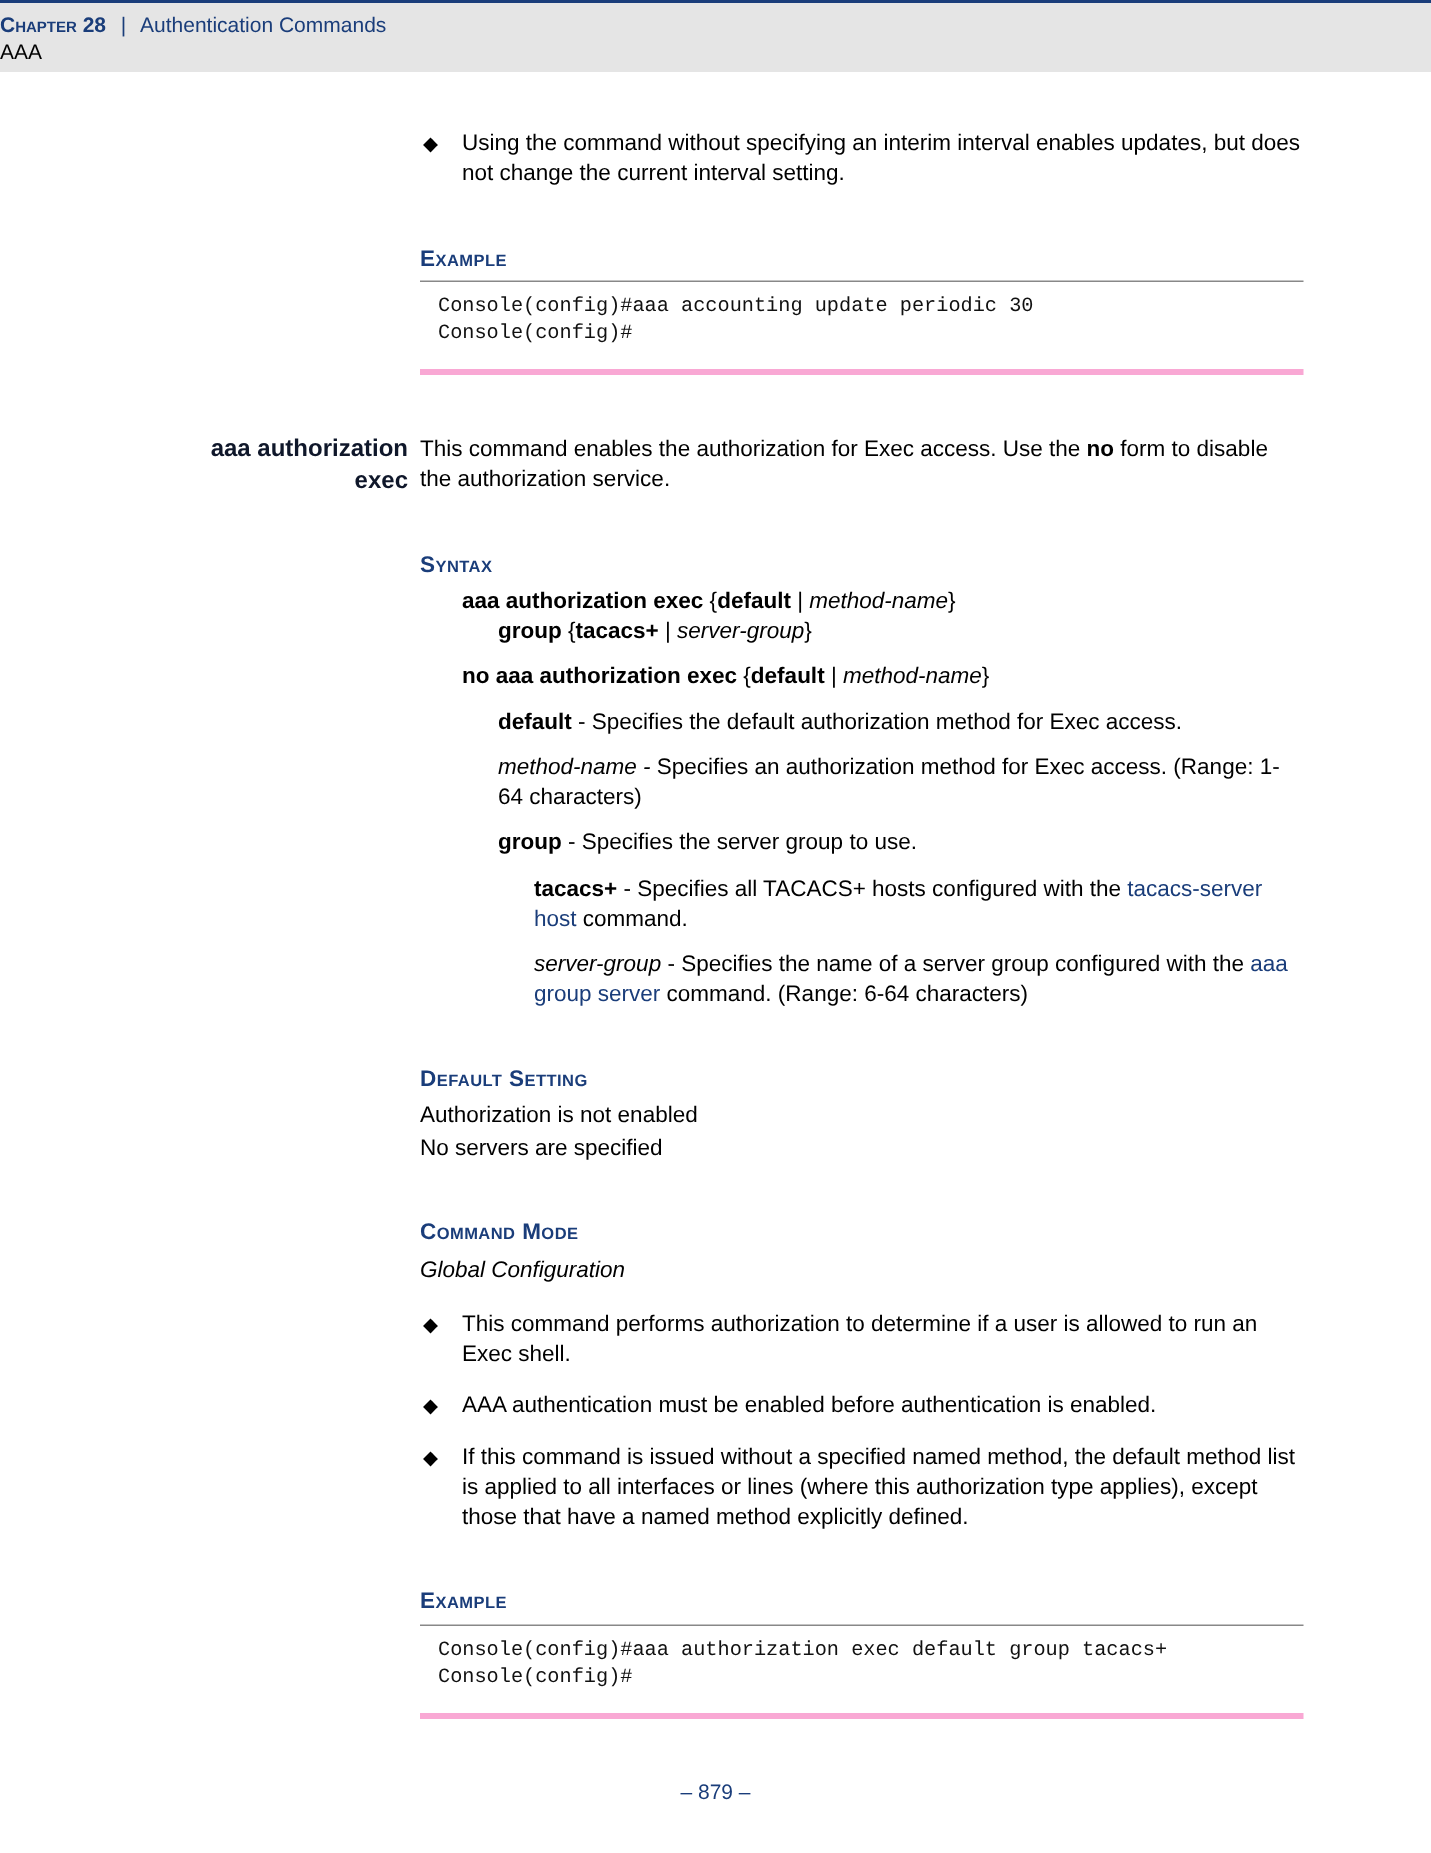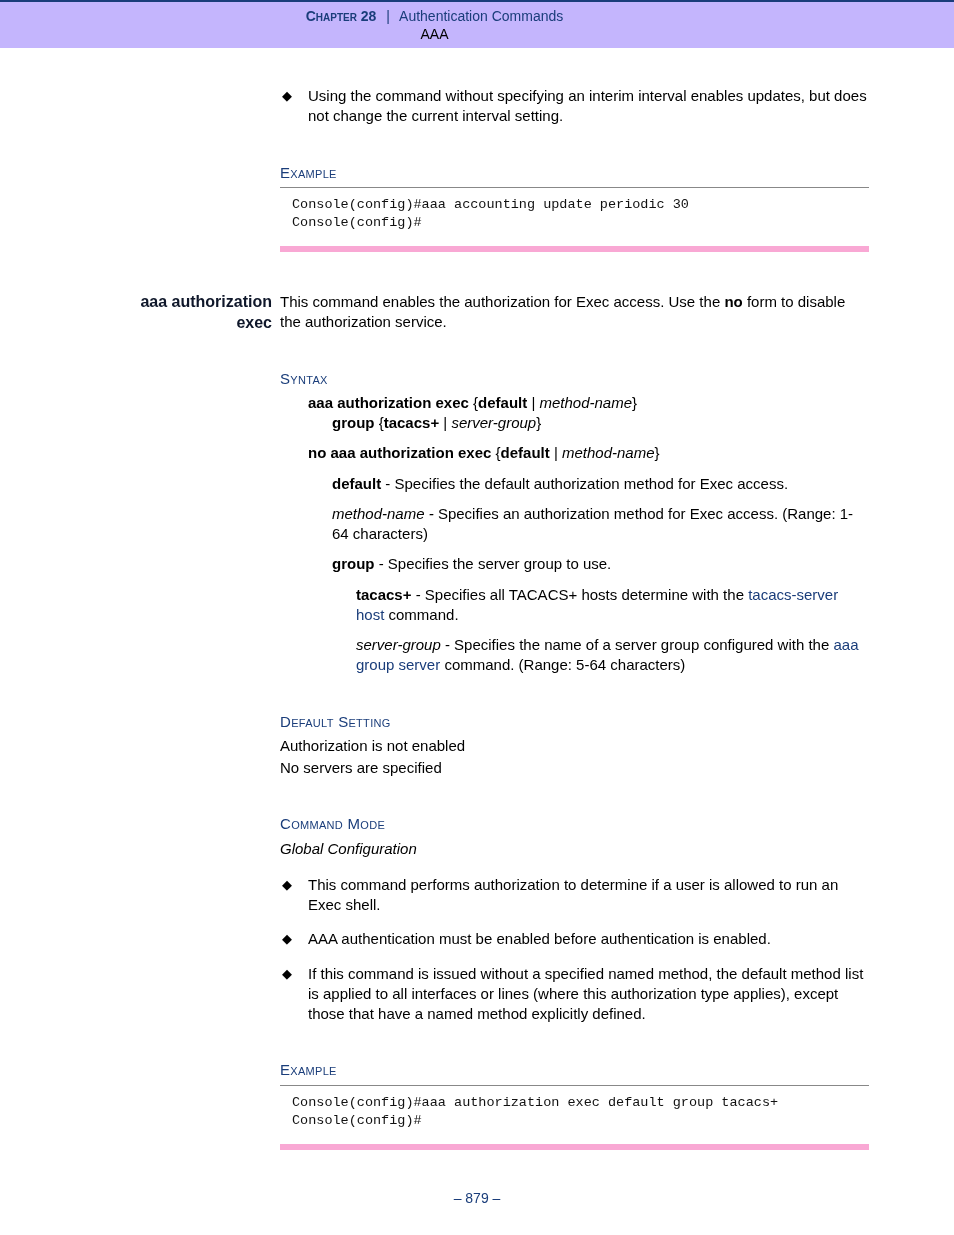--- a/index.html
+++ b/index.html
@@ -6,23 +6,23 @@
     margin: 0;
     padding: 0;
     font-family: Verdana, Geneva, sans-serif;
     font-size: 15px;
     color: #000;
     background: #fff;
     width: 954px;
   }
   .header-band {
     border-top: 2px solid #1a3d7a;
-    background: #c4b5fd;
+    background: #e5e5e5;
     padding: 6px 85px 6px 0;
-    text-align: center;
+    text-align: left;
     color: #1a3d7a;
     font-size: 14px;
     margin-bottom: 38px;
   }
   .header-band .chapter { font-variant: small-caps; font-weight: bold; }
   .header-band .sep { color: #1a3d7a; margin: 0 6px; }
   .header-band .section { color: #1a3d7a; }
   .header-band .sub { color: #000; font-size: 14px; margin-top: 2px; }
   .content {
     margin-left: 280px;
@@ -34,29 +34,29 @@
   .diamond-list li::before {
     content: "◆";
     position: absolute;
     left: 2px;
     top: 1px;
     font-size: 13px;
   }
   .section-label {
     color: #1a3d7a;
     font-variant: small-caps;
-    font-weight: normal;
+    font-weight: bold;
     font-size: 15px;
     margin-top: 36px;
     margin-bottom: 4px;
     letter-spacing: 0.3px;
   }
   .code-box {
     border-top: 1px solid #888;
-    border-bottom: 6px solid #f9a8d4;
+    border-bottom: 4px solid #f9a8d4;
     padding: 8px 12px 14px 12px;
     font-family: "Courier New", monospace;
     font-size: 13.5px;
     white-space: pre;
     position: relative;
     margin-bottom: 40px;
     color: #111;
   }
   .cmd-title-block {
     position: relative;
@@ -139,25 +139,25 @@
 
   <div class="indent2">
     <span class="italic">method-name - </span><span>Specifies an authorization method for Exec access. (Range: 1-64 characters)</span>
   </div>
 
   <div class="indent2">
     <span class="bold">group</span><span> - Specifies the server group to use.</span>
   </div>
 
   <div class="indent3">
-    <span class="bold">tacacs+</span><span> - Specifies all TACACS+ hosts determine with the </span><a href="#" class="doclink">tacacs-server host</a><span> command.</span>
+    <span class="bold">tacacs+</span><span> - Specifies all TACACS+ hosts configured with the </span><a href="#" class="doclink">tacacs-server host</a><span> command.</span>
   </div>
 
   <div class="indent3">
-    <span class="italic">server-group</span><span> - Specifies the name of a server group configured with the </span><a href="#" class="doclink">aaa group server</a><span> command. (Range: 5-64 characters)</span>
+    <span class="italic">server-group</span><span> - Specifies the name of a server group configured with the </span><a href="#" class="doclink">aaa group server</a><span> command. (Range: 6-64 characters)</span>
   </div>
 
   <div class="section-label">Default Setting</div>
   <p class="plain">Authorization is not enabled</p>
   <p class="plain" style="margin-bottom:16px;">No servers are specified</p>
 
   <div class="section-label">Command Mode</div>
   <p class="plain" style="margin-bottom:16px;font-style:italic;">Global Configuration</p>
 
   <ul class="diamond-list">

